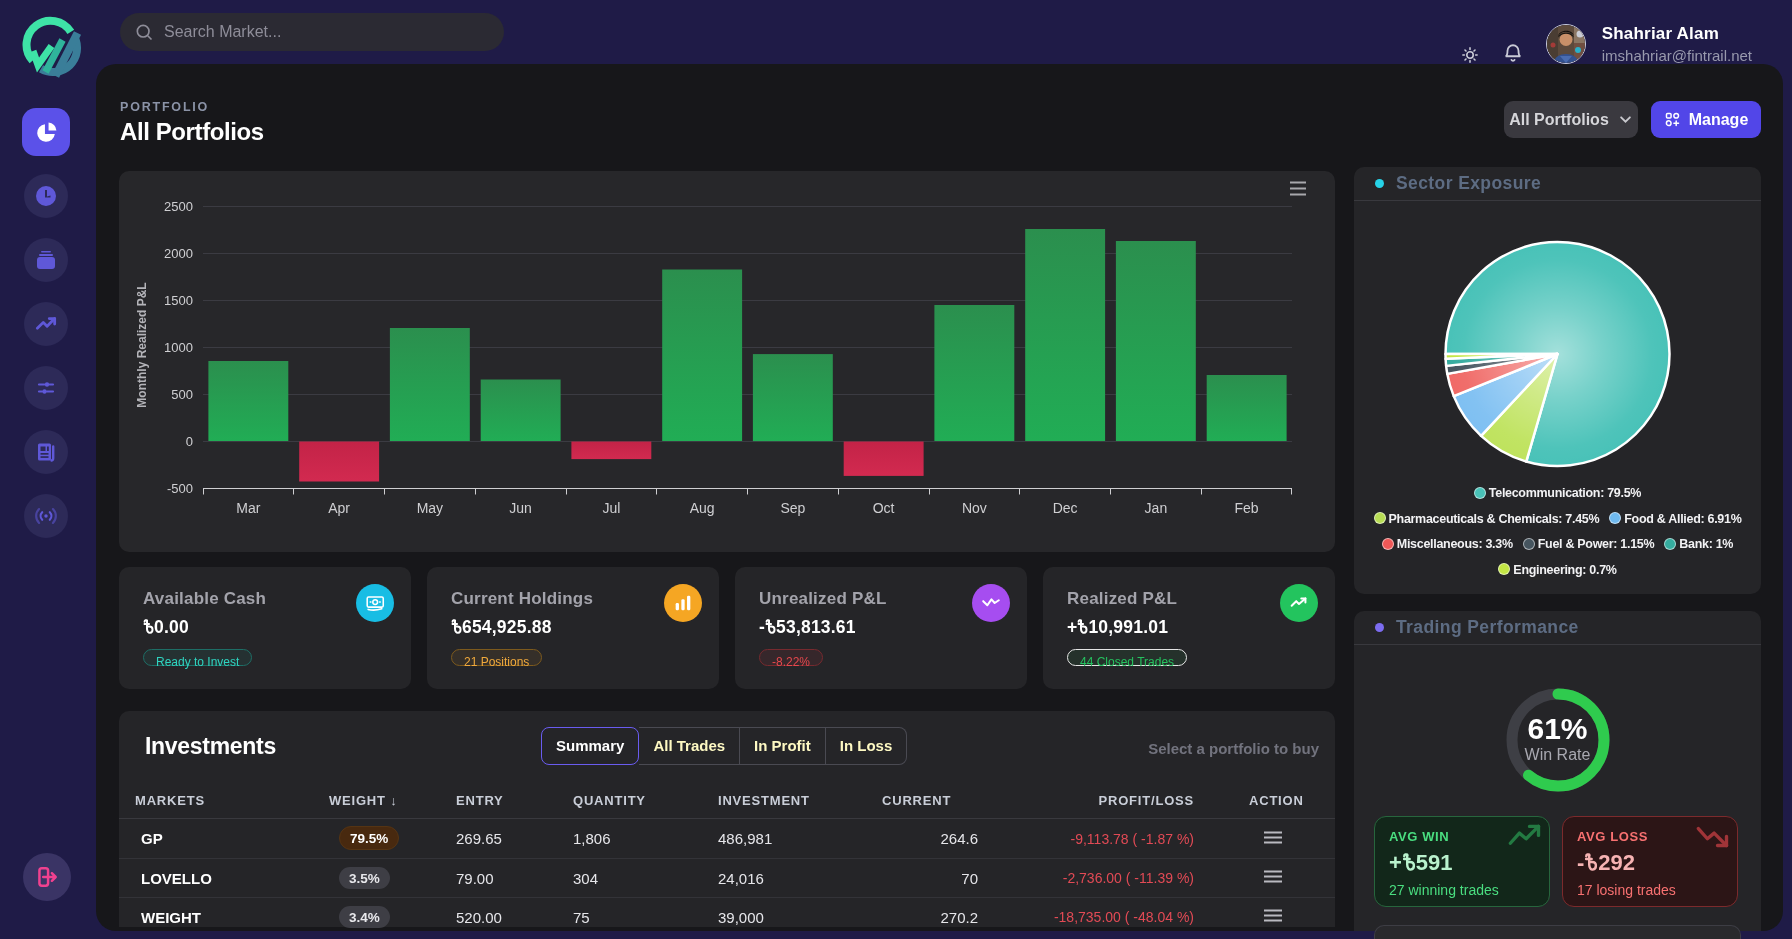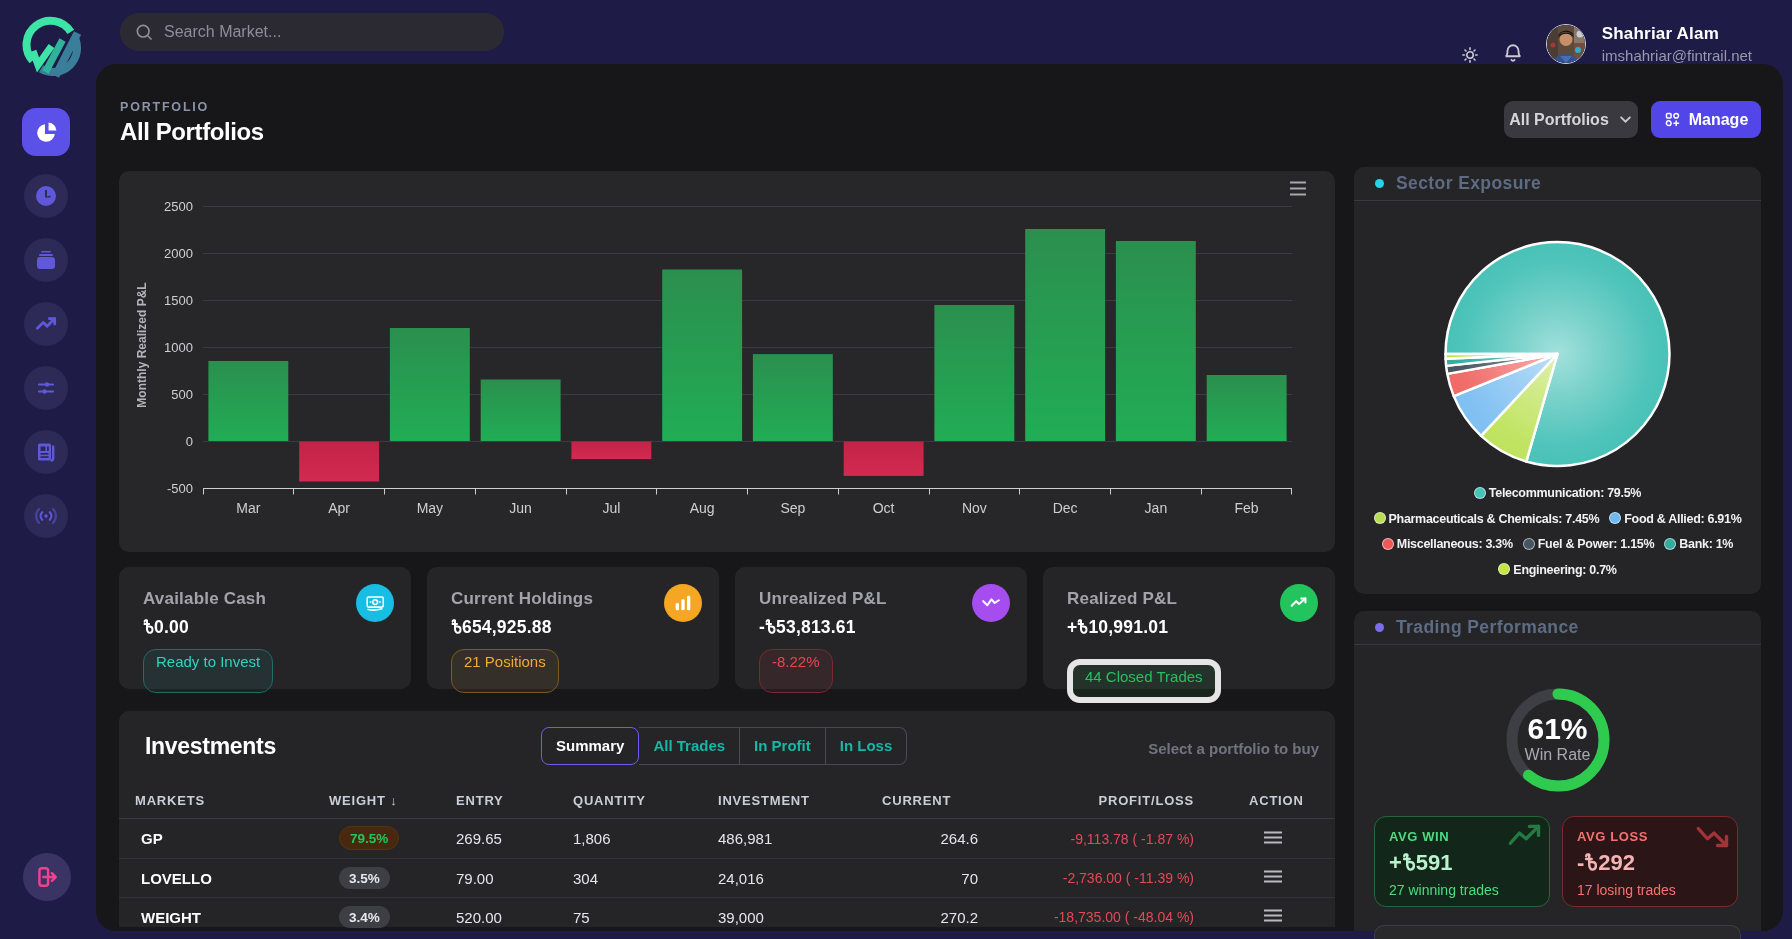--- a/index.html
+++ b/index.html
@@ -24,35 +24,35 @@
 .h1 { position:absolute; left:120px; top:118px; color:#fff; font-size:24px; font-weight:bold; letter-spacing:-0.4px; }
 .dd { position:absolute; left:1504px; top:101px; width:134px; height:37px; background:#3a393f; border-radius:9px; color:#d6d6da; font-weight:bold; font-size:16px; display:flex; align-items:center; justify-content:center; gap:9px; }
 .manage { position:absolute; left:1651px; top:101px; width:110px; height:37px; background:#5246e8; border-radius:9px; color:#fff; font-weight:bold; font-size:16px; display:flex; align-items:center; justify-content:center; gap:8px; }
 
 .card { position:absolute; background:#252528; border-radius:10px; }
 .chartcard { left:119px; top:171px; width:1216px; height:381px; background:#27272a; }
 
 .stat { top:567px; width:292px; height:122px; }
 .stat .lbl { position:absolute; left:24px; top:22px; color:#a3a3ab; font-size:17px; font-weight:bold; letter-spacing:.2px; }
 .stat .val { position:absolute; left:24px; top:50px; color:#fff; font-size:17.5px; font-weight:bold; letter-spacing:.2px; }
-.stat .badge { position:absolute; left:24px; top:82px; height:44px; line-height:24px; padding:0 12px; border-radius:13px; font-size:15px; }
+.stat .badge { position:absolute; left:24px; top:82px; height:17px; line-height:24px; padding:0 12px; border-radius:13px; font-size:12px; }
 .stat .ic { position:absolute; right:17px; top:17px; width:38px; height:38px; border-radius:50%; display:flex; align-items:center; justify-content:center; }
 
 .invest { left:119px; top:711px; width:1216px; height:216px; border-radius:10px 10px 0 0; }
 .invest .title { position:absolute; left:26px; top:22px; color:#fff; font-size:23px; font-weight:bold; letter-spacing:-0.3px; }
 .tabs { position:absolute; left:422px; top:16px; display:flex; }
-.tab { height:38px; line-height:36px; padding:0 14px; border:1px solid #4a4a52; border-left-width:0; color:#14b8a6; font-weight:bold; font-size:15px; }
+.tab { height:38px; line-height:36px; padding:0 14px; border:1px solid #4a4a52; border-left-width:0; color:#fef9c3; font-weight:bold; font-size:15px; }
 .tab.last { border-radius:0 8px 8px 0; }
 .tab.active { border:1.5px solid #6a5cf0; border-radius:8px; color:#fff; }
 .selhint { position:absolute; right:16px; top:29px; color:#72737e; font-size:15px; font-weight:bold; }
 table.inv { position:absolute; left:0; top:72px; width:1216px; border-collapse:collapse; }
 table.inv th { color:#c9ced8; font-size:13px; letter-spacing:.8px; text-align:left; font-weight:bold; padding:10px 0 10px 0; border-bottom:1px solid #39393e; }
 table.inv td { color:#e6e6ea; font-size:15px; padding:8px 0 8px 0; border-bottom:1px solid #333338; }
 .pill { display:inline-block; margin-left:10px; padding:3.5px 10px; border-radius:13px; background:#3e3e45; color:#e8e8ec; font-weight:bold; font-size:13.5px; }
-.pill.hot { background:#48290f; color:#22c55e; border:1px solid #553413; margin-top:-1px; }
+.pill.hot { background:#48290f; color:#ffffff; border:1px solid #553413; margin-top:-1px; }
 .loss { color:#e24a55 !important; font-size:14px !important; }
 
 .sector { left:1354px; top:167px; width:407px; height:427px; }
 .perf { left:1354px; top:611px; width:407px; height:320px; border-radius:10px 10px 0 0; }
 .chead { position:absolute; left:0; top:0; width:100%; height:34px; border-bottom:1px solid #39393e; display:flex; align-items:center; }
 .chead .dot { width:9px; height:9px; border-radius:50%; margin:0 12px 0 21px; }
 .chead .t { font-size:17.5px; font-weight:bold; color:#5d6c83; letter-spacing:.4px; }
 .legend { position:absolute; left:0; top:313px; width:100%; text-align:center; line-height:23.5px; white-space:nowrap; }
 .legend span.it { color:#f2f2f4; font-size:12.5px; font-weight:bold; letter-spacing:-0.3px; white-space:nowrap; margin:0 5px; }
 .legend i { display:inline-block; width:12px; height:12px; border-radius:50%; vertical-align:-1.5px; margin-right:3px; border:1px solid rgba(255,255,255,.55); }
@@ -299,21 +299,21 @@
 <svg width="22" height="22" viewBox="0 0 24 24" fill="none" stroke="#fff" stroke-width="2.2" stroke-linecap="round" stroke-linejoin="round">
         <path d="M3.5 10 L8 14.5 L12.5 8 L16 12 L20.5 9"></path>
       </svg>
 </div>
 </div>
 <div class="card stat" style="left:1043px">
 <div class="lbl">Realized P&amp;L</div>
 <div class="val">+<svg class="tk" width="11" height="15" viewBox="0 0 100 140" style="color:#fff">
         <use href="#taka"></use>
       </svg>10,991.01</div>
-<div class="badge" style="color:#25c25f; background:rgba(37,194,95,.08); border:6px solid #e5e5e5;margin-top:10px;">44 Closed Trades</div>
+<div class="badge" style="color:#25c25f; background:rgba(37,194,95,.08); border:1px solid #e5e5e5;">44 Closed Trades</div>
 <div class="ic" style="background:#23c45e">
 <svg width="22" height="22" viewBox="0 0 24 24" fill="none" stroke="#fff" stroke-width="2.2" stroke-linecap="round" stroke-linejoin="round">
         <path d="M4 15 L9 10 L12 13 L19 7"></path>
         <path d="M14.5 7 L19 7 L19 11.5"></path>
       </svg>
 </div>
 </div>
 
 <div class="card invest">
 <div class="title">Investments</div>

